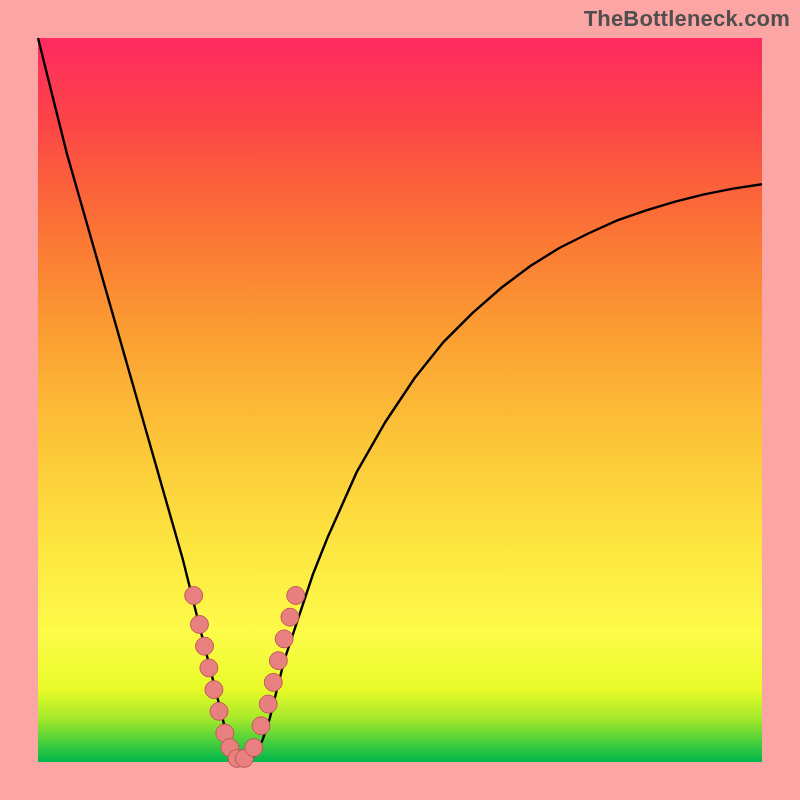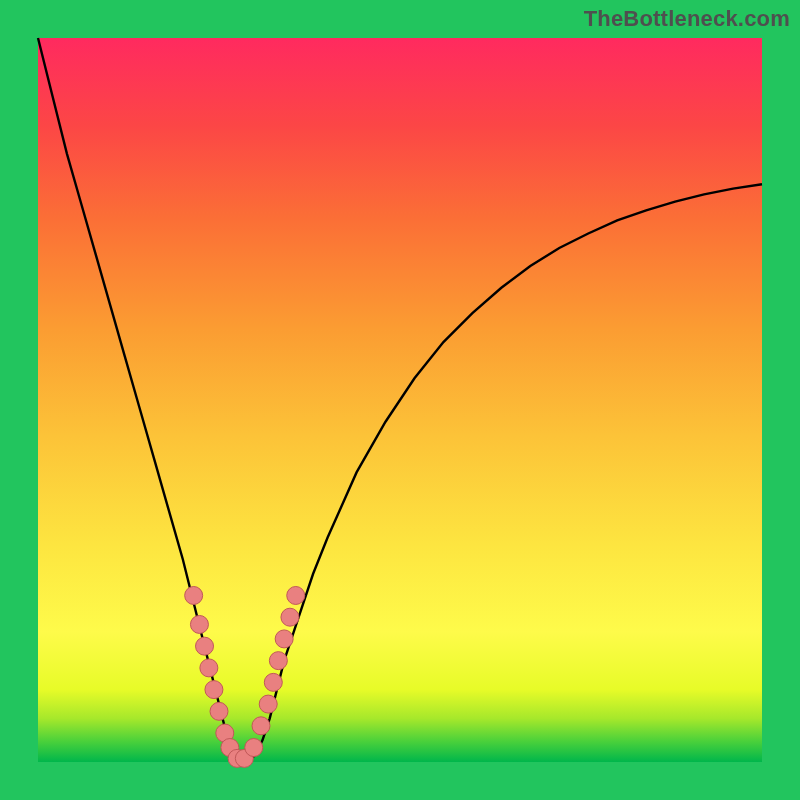--- a/index.html
+++ b/index.html
@@ -8,21 +8,21 @@
     width: 800px;
     height: 800px;
     overflow: hidden;
     background: #000;
     font-family: Arial, Helvetica, sans-serif;
   }
   .frame {
     position: relative;
     width: 800px;
     height: 800px;
-    background: #22c55e;
+    background: #fca5a5;
   }
   .watermark {
     position: absolute;
     top: 6px;
     right: 10px;
     color: #4f4f4f;
     font-size: 22px;
     font-weight: 600;
     letter-spacing: 0.2px;
     z-index: 10;

